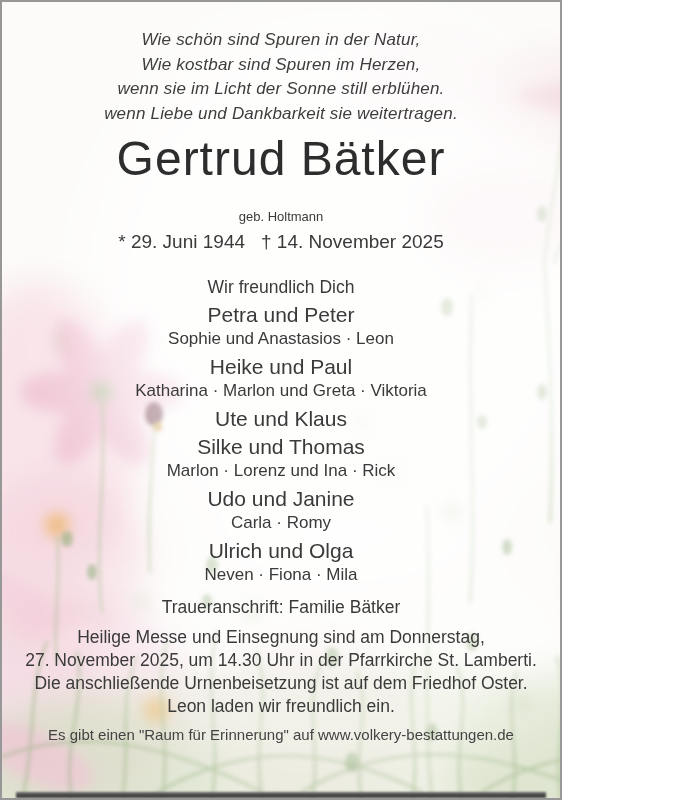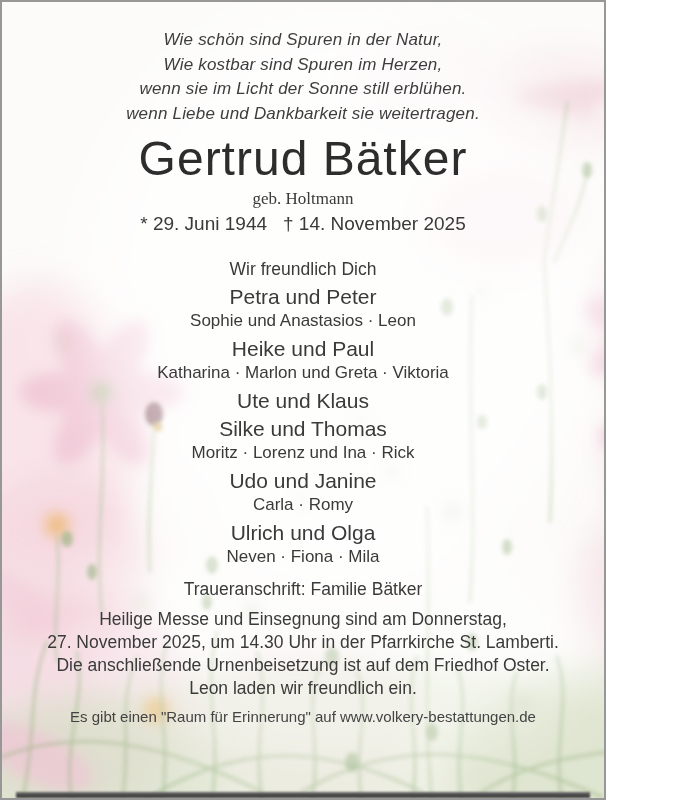--- a/index.html
+++ b/index.html
@@ -1,35 +1,35 @@
 <!DOCTYPE html>
 <html><head>
 <meta charset="utf-8">
 <style>
   html,body{margin:0;padding:0;background:#ffffff;}
   .page{
     position:relative;
-    width:606px;height:800px;
+    width:562px;height:800px;
     box-sizing:border-box;
     border:2px solid #979797;
     background:#fde047;
     overflow:hidden;
     font-family:"Liberation Sans", sans-serif;
     color:#3a3a3a;
   }
   .bg{position:absolute;inset:0;pointer-events:none;}
   .bottom-shadow{
     position:absolute;left:14px;right:14px;bottom:0;height:6px;
     background:linear-gradient(#6a6a6a,#2e2e2e);
     filter:blur(1px);
   }
   .content{position:absolute;inset:0;text-align:center;padding-top:26px;}
   .poem{font-style:italic;font-size:17px;line-height:24.5px;color:#3d3d3d;letter-spacing:.2px;}
   .name{font-size:48px;line-height:52px;margin-top:7px;color:#2d2d2d;letter-spacing:1px;}
-  .maiden{font-size:17px;line-height:24px;margin-top:2px;font-family:Liberation Serif, serif;}
+  .maiden{font-size:13px;line-height:24px;margin-top:20px;}
   .dates{font-size:19px;line-height:26px;}
   .dates .death{margin-left:16px;}
   .missing{font-size:17.5px;line-height:24px;margin-top:20px;}
   .family{margin-top:2px;}
   .family-entry{margin-top:3px;}
   .parents{font-size:21px;line-height:25px;}
   .children{font-size:17px;line-height:24px;}
   .address{margin-top:8px;font-size:17.5px;line-height:25px;}
   .service{margin-top:6px;font-size:17.5px;line-height:23px;}
   .footer{margin-top:7px;font-size:15px;line-height:20px;color:#434343;}
@@ -208,21 +208,21 @@
       </div>
       <div class="family-entry">
         <div class="parents">Heike und Paul</div>
         <div class="children">Katharina · Marlon und Greta · Viktoria</div>
       </div>
       <div class="family-entry">
         <div class="parents">Ute und Klaus</div>
       </div>
       <div class="family-entry">
         <div class="parents">Silke und Thomas</div>
-        <div class="children">Moritz · Lorenz und Ina · Rick</div>
+        <div class="children">Marlon · Lorenz und Ina · Rick</div>
       </div>
       <div class="family-entry">
         <div class="parents">Udo und Janine</div>
         <div class="children">Carla · Romy</div>
       </div>
       <div class="family-entry">
         <div class="parents">Ulrich und Olga</div>
         <div class="children">Neven · Fiona · Mila</div>
       </div>
     </div>

